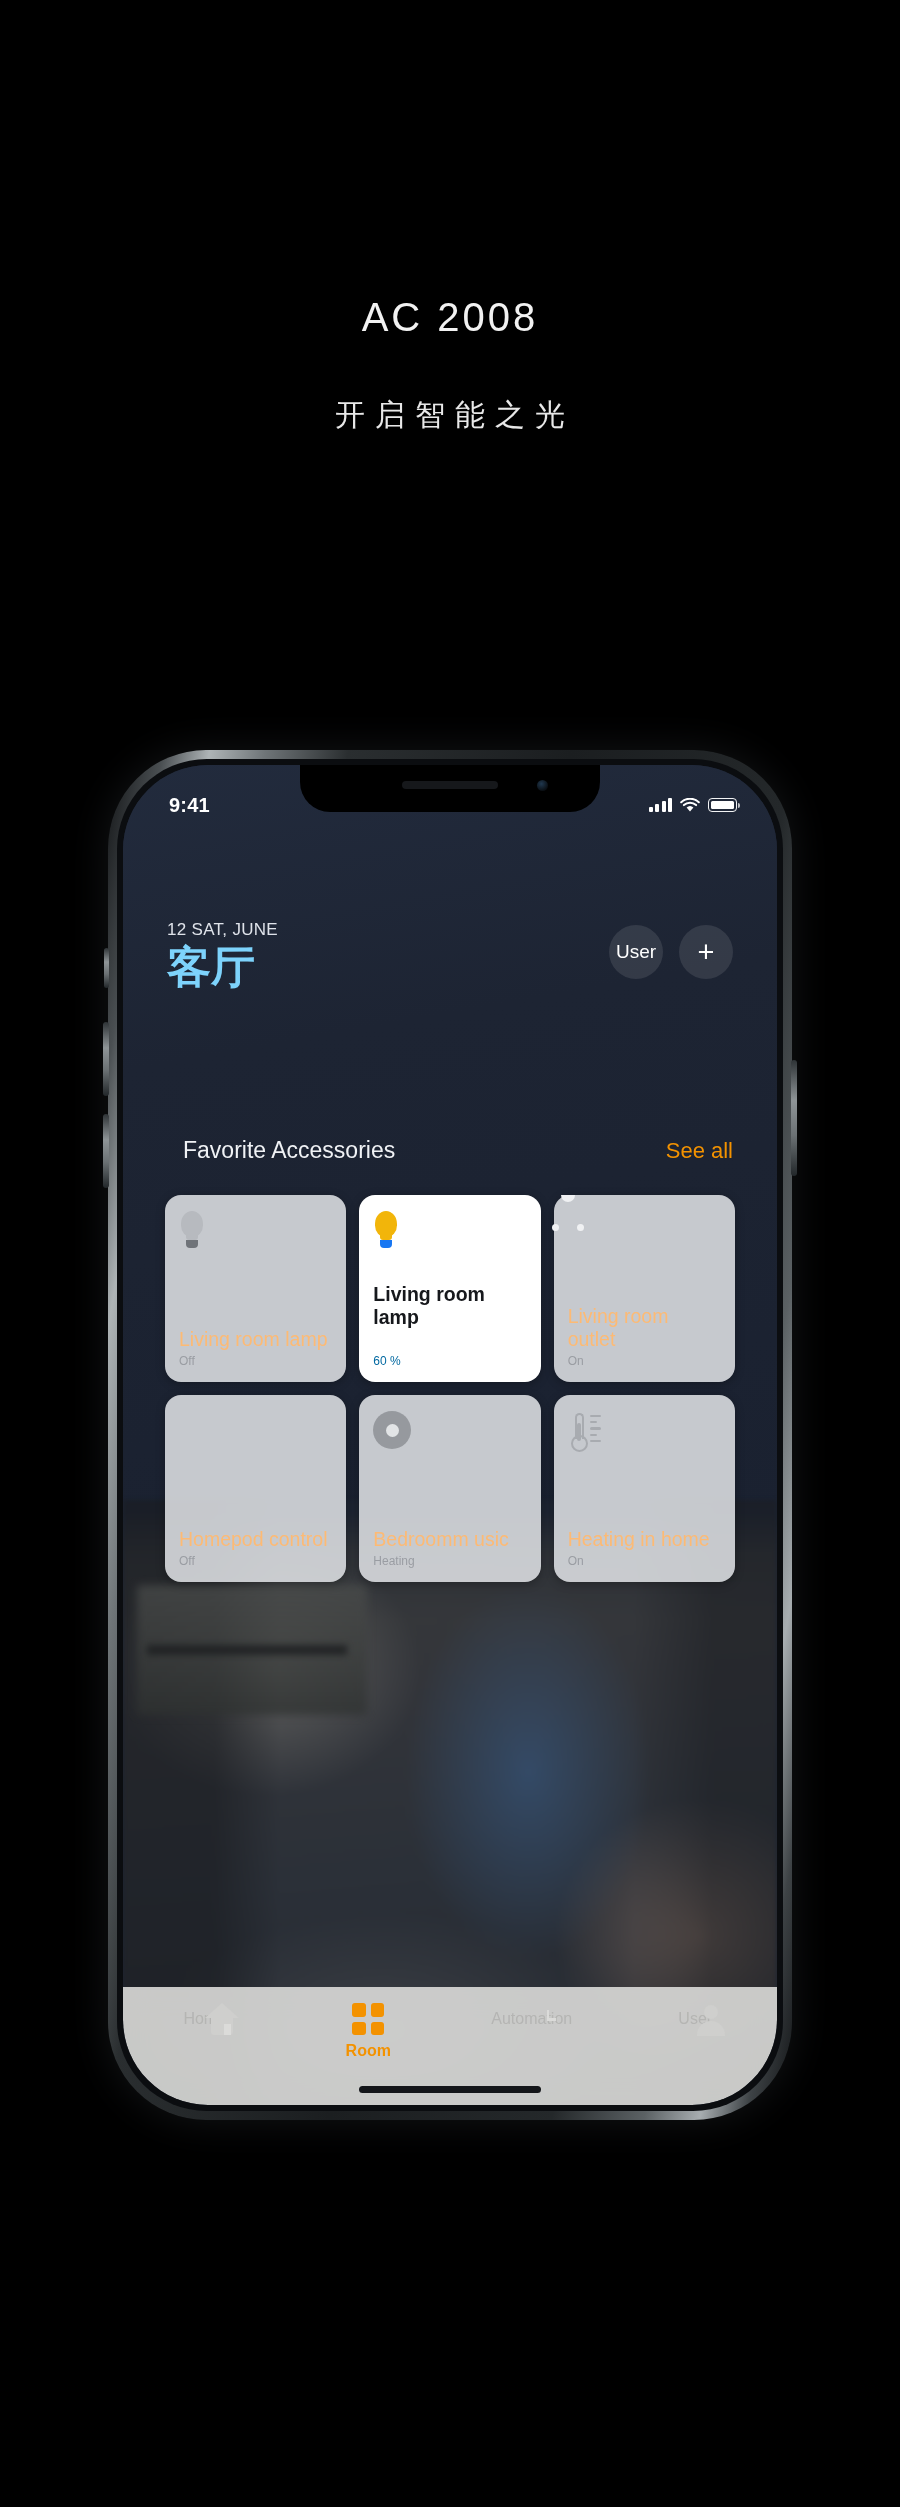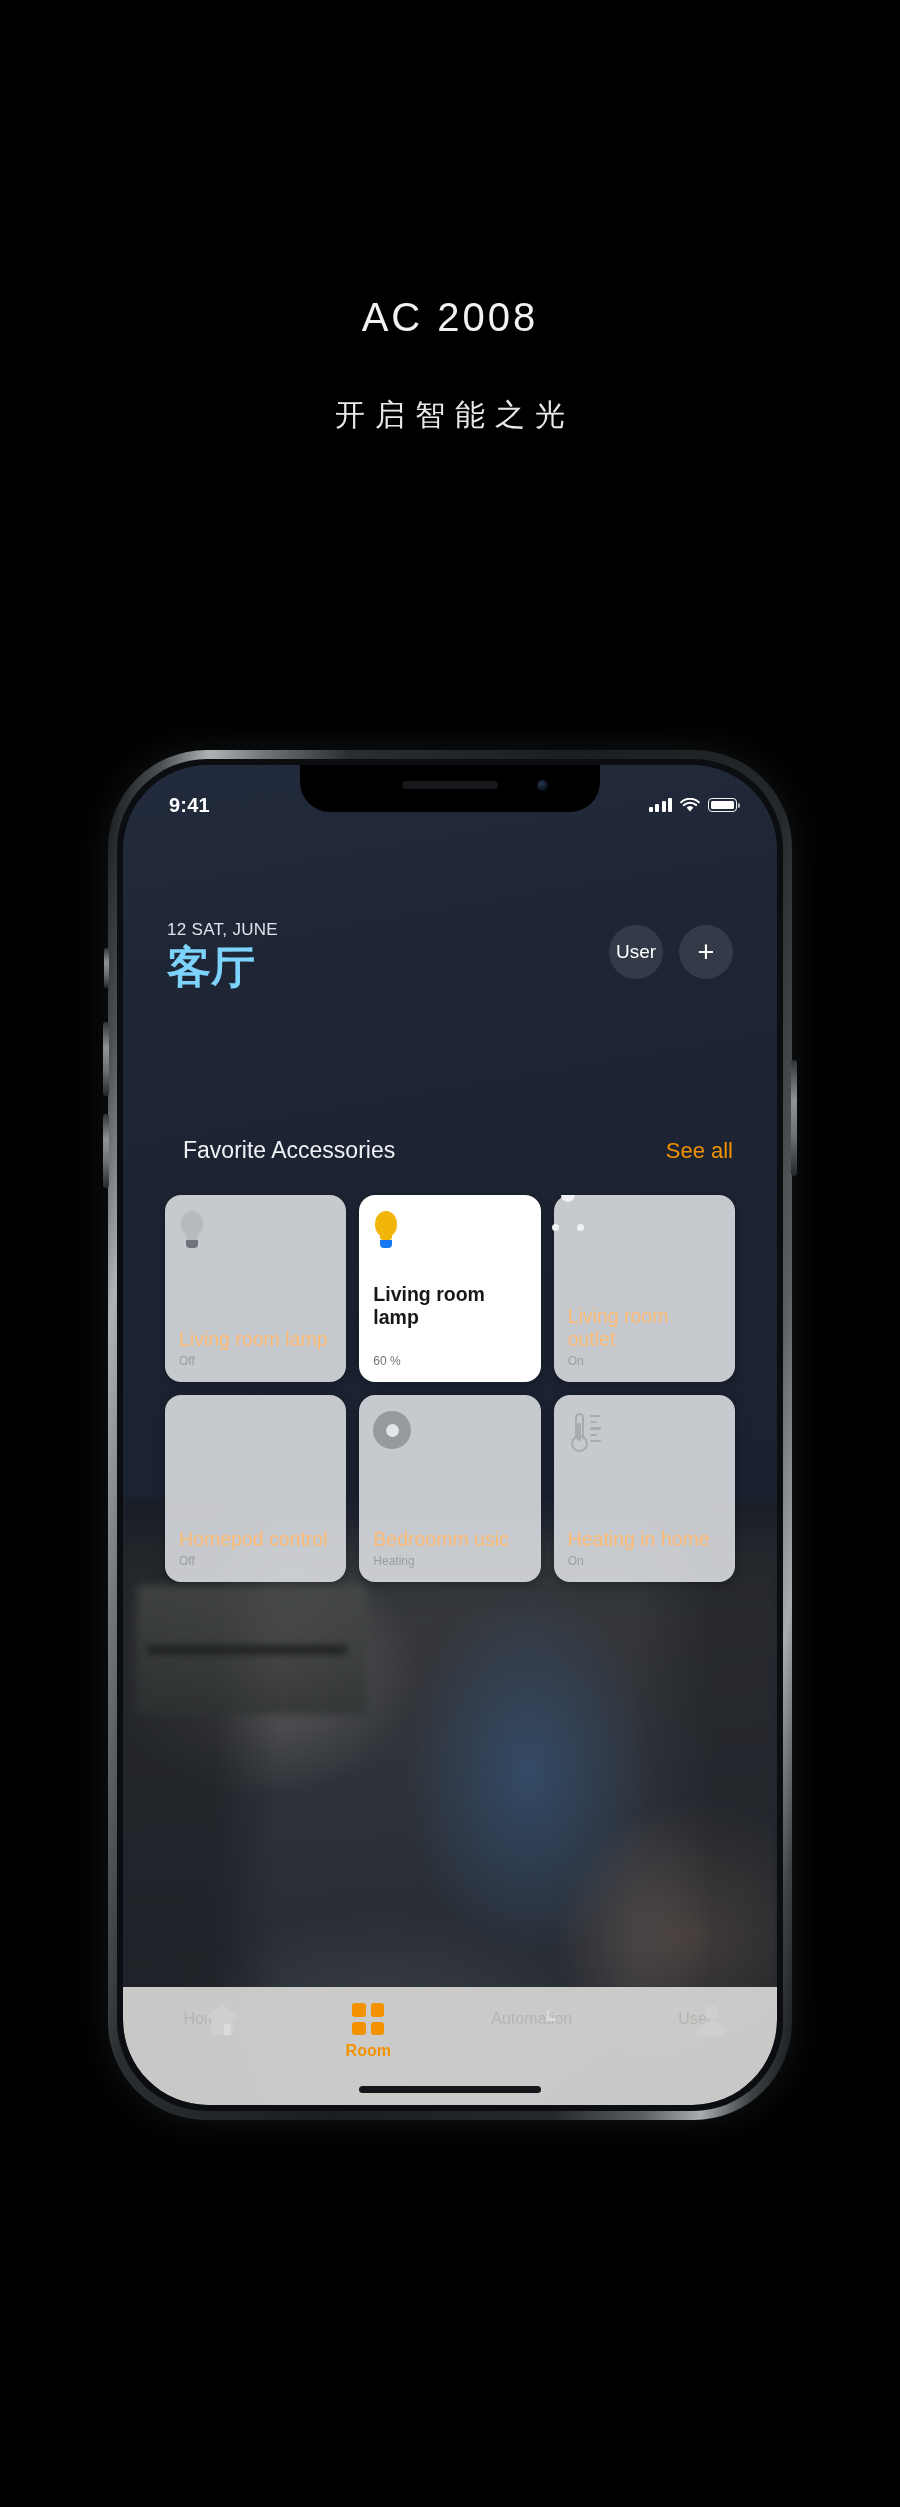--- a/index.html
+++ b/index.html
@@ -189,21 +189,21 @@
   }
   .card.active { background: #ffffff; }
   .card .c-icon { height: 46px; }
   .card .c-name {
     margin-top: auto;
     font-size: 19.5px; line-height: 1.18; color: #fdba74; font-weight: 400;
     word-break: break-word;
   }
   .card.active .c-name { color: #16181c; font-weight: 700; }
   .card .c-state { font-size: 12px; color: #9a9da3; margin-top: 3px; }
-  .card.active .c-state { color: #737373; margin-top: 25px; }
+  .card.active .c-state { color: #0369a1; margin-top: 25px; }
 
   
   .ic-bulb { position: relative; width: 26px; height: 40px; }
   .ic-bulb .glass {
     position:absolute; top:0; left:2px; width: 22px; height: 26px;
     border-radius: 50% 50% 45% 45%; background: #b7babf;
   }
   .ic-bulb .glass:after {
     content:""; position:absolute; left:5px; top:20px; width:12px; height:9px;
     background:#b7babf; border-radius: 0 0 3px 3px;

